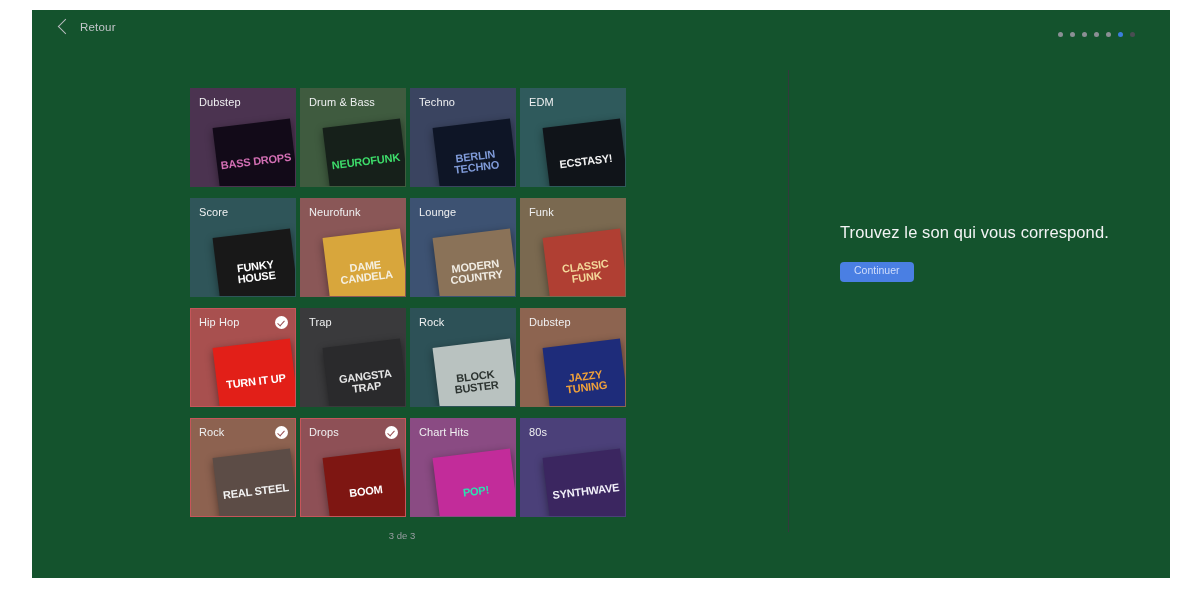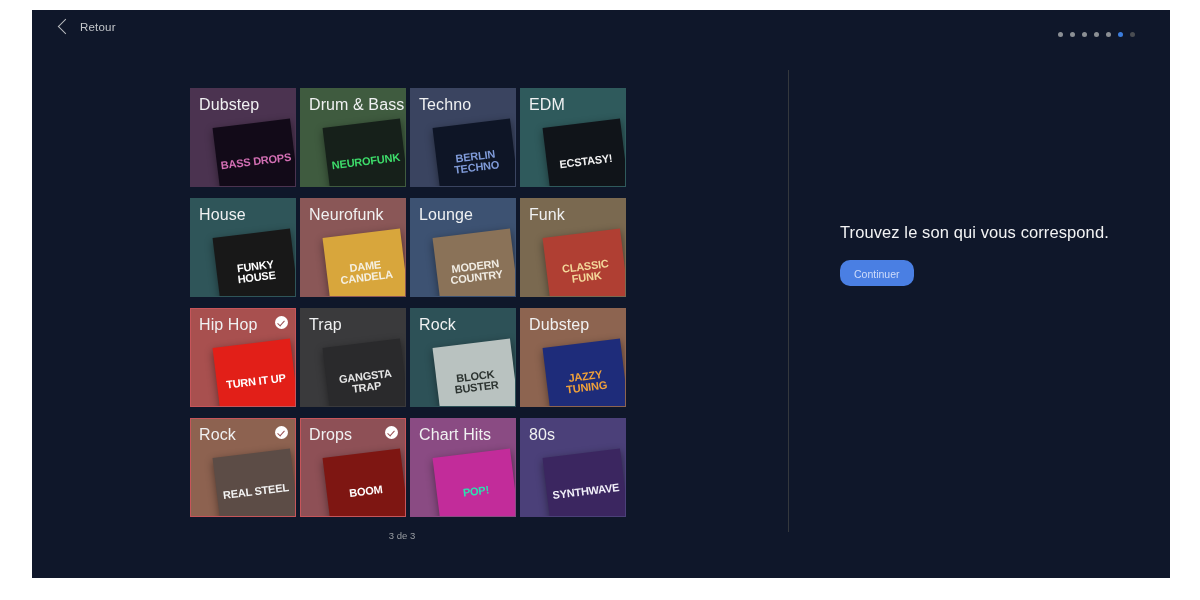--- a/index.html
+++ b/index.html
@@ -11,21 +11,21 @@
     font-family: "Liberation Sans", sans-serif;
     overflow: hidden;
   }
 
   #app-window {
     position: absolute;
     left: 32px;
     top: 10px;
     width: 1138px;
     height: 568px;
-    background: #0f172a;
+    background: #14532d;
     overflow: hidden;
   }
 
   
   #topbar {
     position: absolute;
     left: 0; top: 0;
     width: 100%;
     height: 42px;
   }
@@ -111,21 +111,21 @@
     cursor: pointer;
     border: 1px solid transparent;
     box-sizing: border-box;
   }
   .tile.selected { border-color: #c6555a; }
 
   .tile .tile-label {
     position: absolute;
     left: 8px;
     top: 7px;
-    font-size: 16px;
+    font-size: 11px;
     color: #f0f1f2;
     z-index: 4;
     letter-spacing: .1px;
   }
 
   .tile .check {
     position: absolute;
     right: 7px;
     top: 7px;
     width: 13px;
@@ -210,22 +210,22 @@
     font-size: 11.3px;
     color: #cfd2d6;
     line-height: 1.62;
     margin: 0 0 18px 0;
   }
   #continue-button {
     display: inline-block;
     background: #4a7fe3;
     color: #cfdcfb;
     font-size: 10.5px;
-    padding: 8px 14px 6px 14px;
-    border-radius: 10px;
+    padding: 2px 14px 6px 14px;
+    border-radius: 4px;
     border: none;
     cursor: pointer;
     font-family: "Liberation Sans", sans-serif;
   }
 </style>
 </head>
 <body>
 
 <div id="app-window">
 
@@ -270,21 +270,21 @@
           <div class="tile" style="background: rgb(47, 90, 92);">
             <div class="art" style="background: rgb(16, 20, 25);">
               <div class="art-text" style="color: rgb(242, 242, 242);">Ecstasy!</div>
             </div>
             <div class="tile-label">EDM</div>
           </div>
           <div class="tile" style="background: rgb(47, 85, 89);">
             <div class="art" style="background: rgb(24, 24, 24);">
               <div class="art-text" style="color: rgb(255, 255, 255);">Funky House</div>
             </div>
-            <div class="tile-label">House</div>
+            <div class="tile-label">Score</div>
           </div>
           <div class="tile" style="background: rgb(138, 87, 87);">
             <div class="art" style="background: rgb(216, 166, 60);">
               <div class="art-text" style="color: rgb(245, 240, 226);">Dame Candela</div>
             </div>
             <div class="tile-label">Neurofunk</div>
           </div>
           <div class="tile" style="background: rgb(61, 82, 114);">
             <div class="art" style="background: rgb(138, 114, 88);">
               <div class="art-text" style="color: rgb(240, 236, 227);">Modern Country</div>

